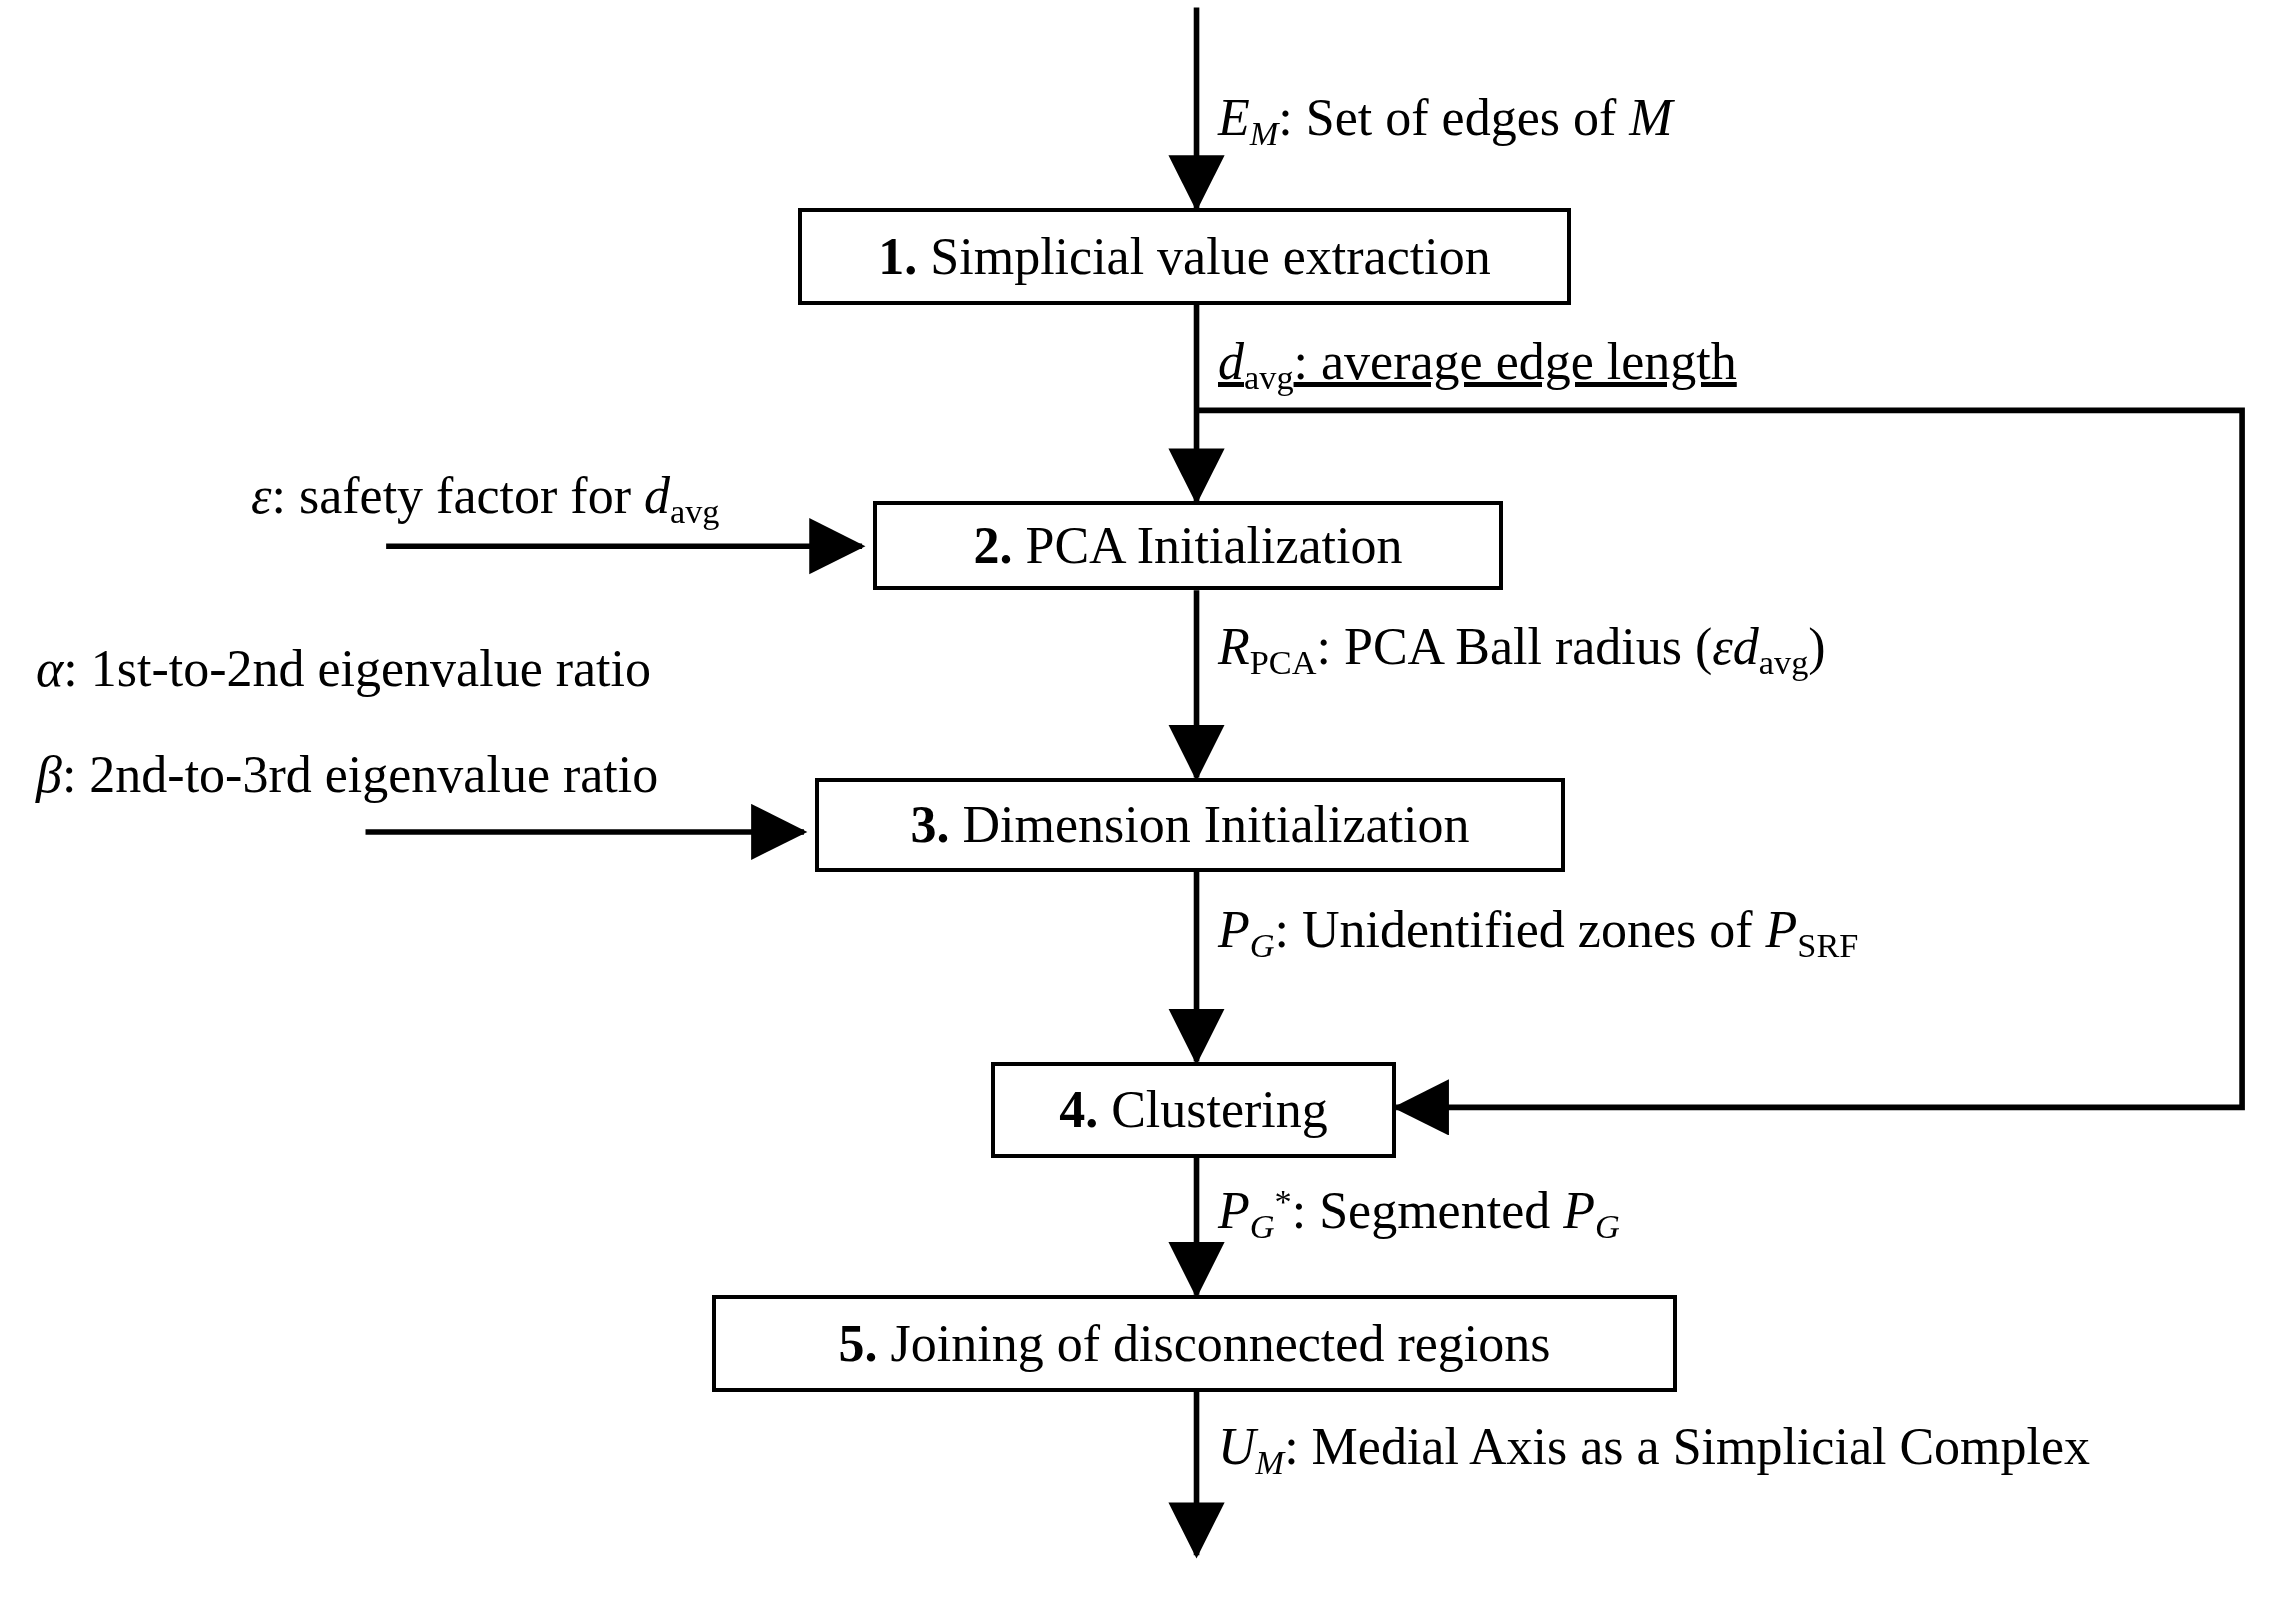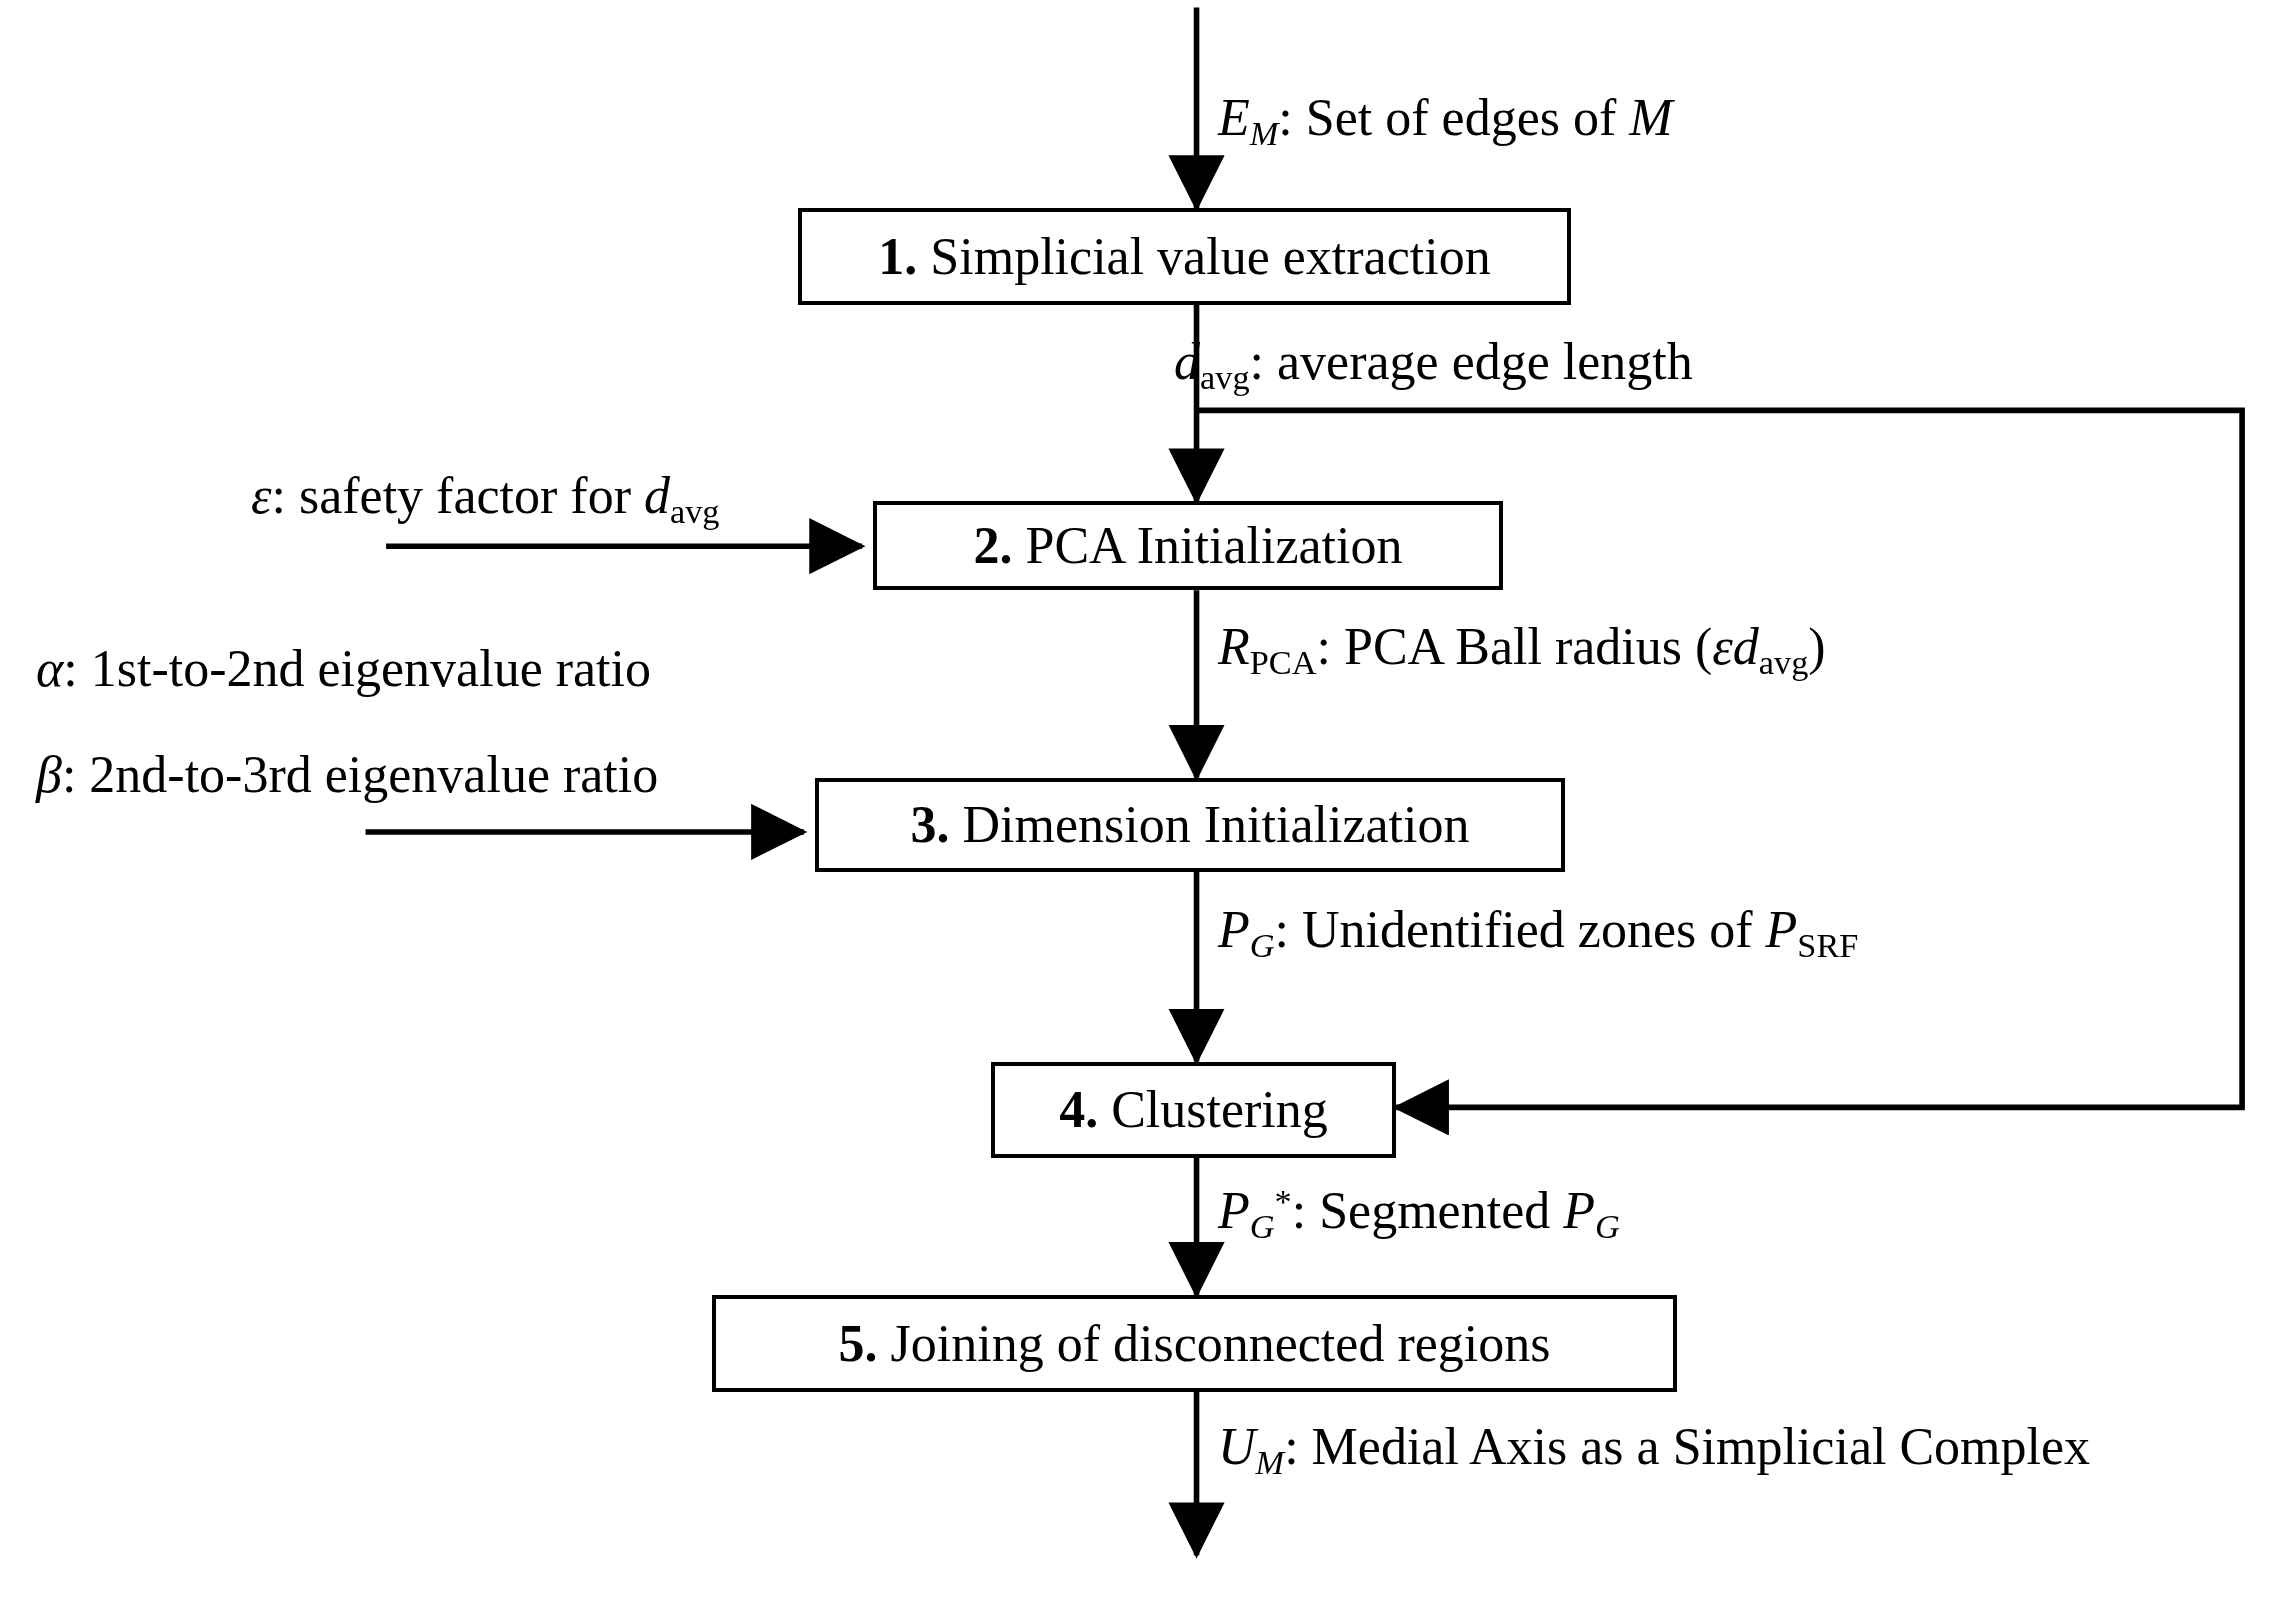--- a/index.html
+++ b/index.html
@@ -116,21 +116,21 @@
 
   <div class="box" style="left:712px; top:1295px; width:965px; height:97px;">
     <span class="num">5.</span>
     <span>Joining of disconnected regions</span>
   </div>
 
   <div class="lbl" style="left:1218px; top:45px;margin-top:44px;">
     <i>E</i><sub><i>M</i></sub>: Set of edges of <i>M</i>
   </div>
 
-  <div class="lbl" style="left:1174px; top:333px;">
+  <div class="lbl" style="left:1218px; top:333px;text-decoration:underline;">
     <i>d</i><sub>avg</sub>: average edge length
   </div>
 
   <div class="lbl" style="left:1218px; top:618px;">
     <i>R</i><sub>PCA</sub>: PCA Ball radius (<i>εd</i><sub>avg</sub>)
   </div>
 
   <div class="lbl" style="left:1218px; top:901px;">
     <i>P</i><sub><i>G</i></sub>: Unidentified zones of <i>P</i><sub>SRF</sub>
   </div>

